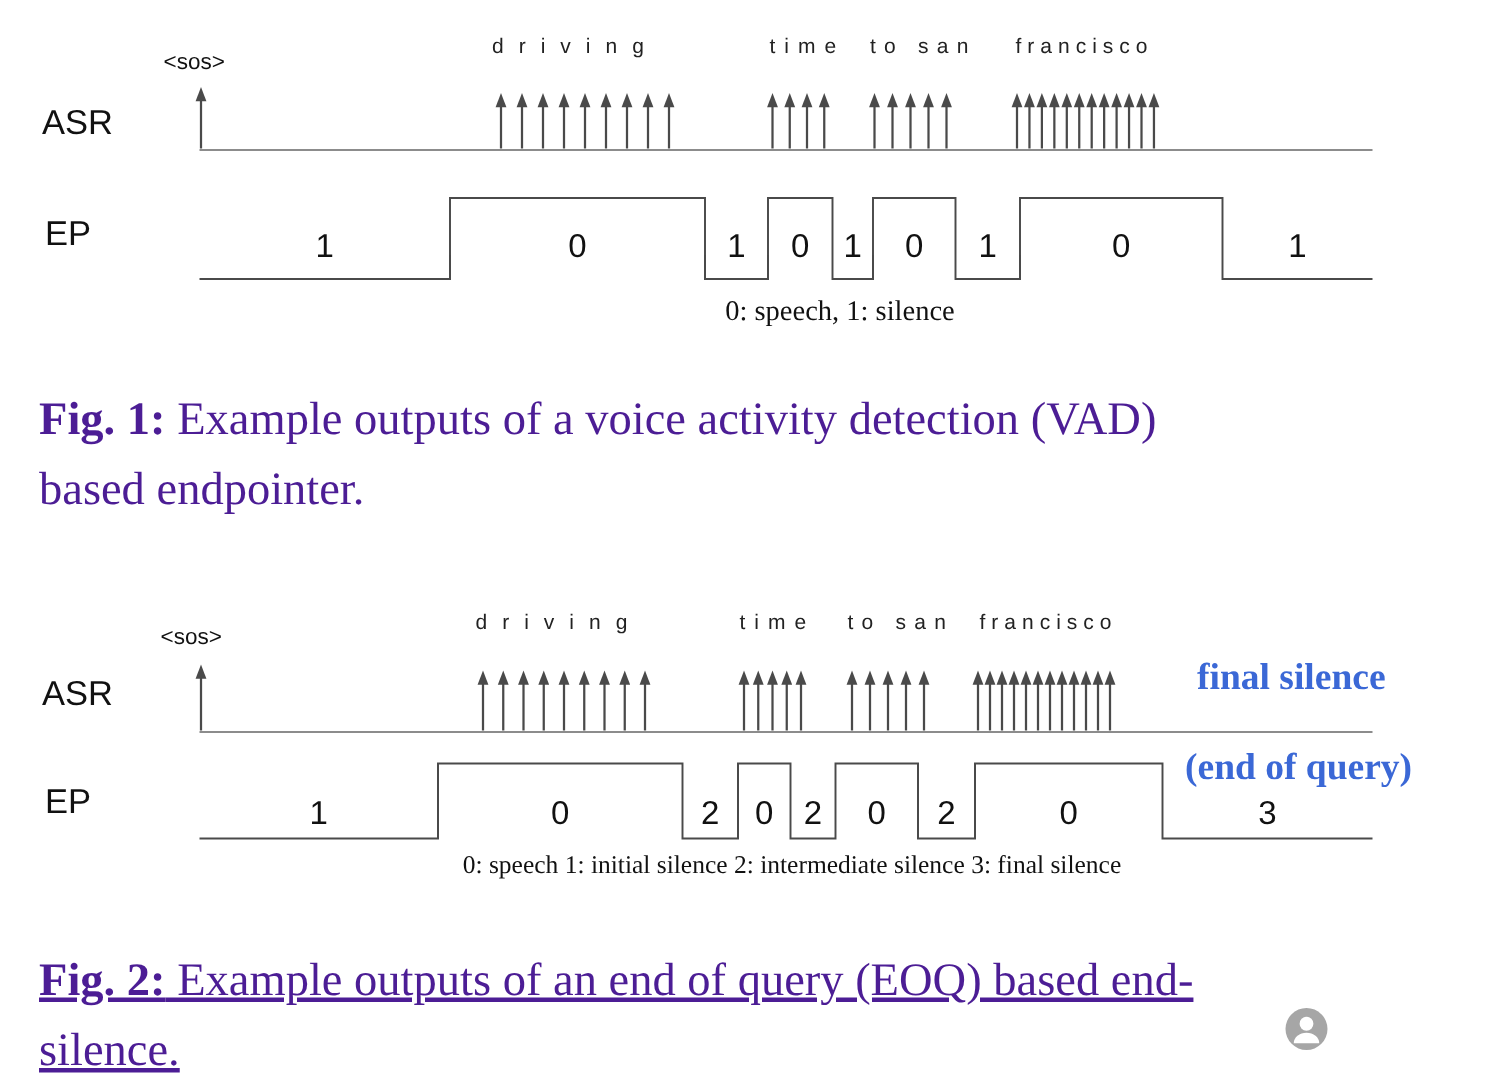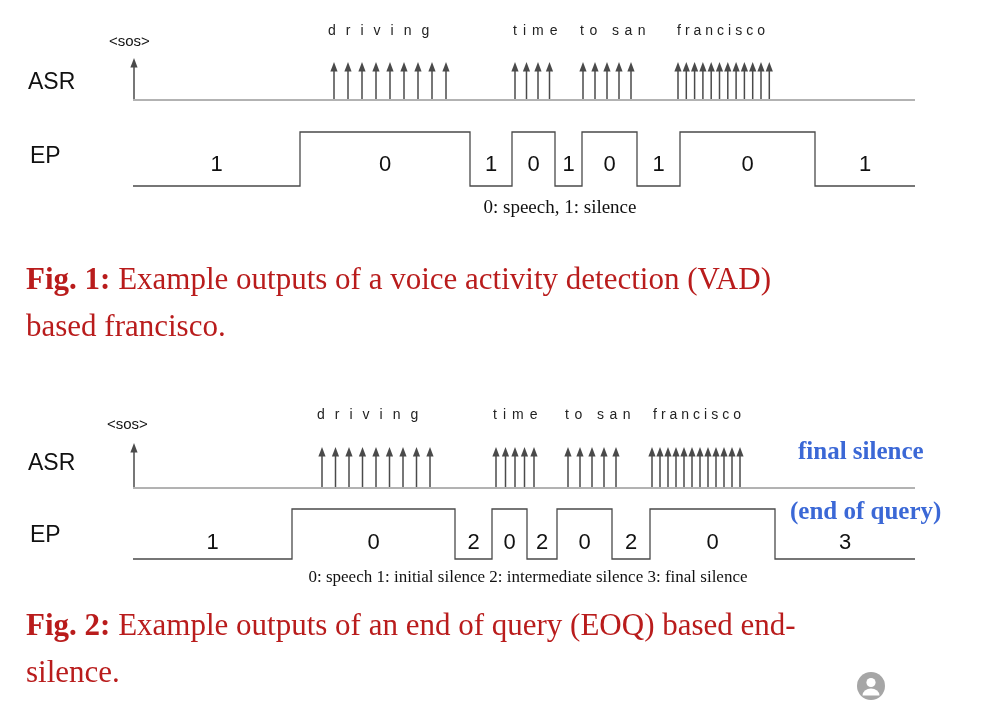--- a/index.html
+++ b/index.html
@@ -14,26 +14,26 @@
   }
   svg.fig { position: absolute; left: 0; display: block; }
   #fig1 { top: 0; }
   #fig2 { top: 385px; }
   .caption {
     position: absolute;
     left: 26px;
     width: 952px;
     font-size: 31px;
     line-height: 47px;
-    color: #b91c1c;
+    color: #4c1d95;
     font-family: "Liberation Serif", serif;
   }
   .caption .cap-bold { font-weight: 700; }
   .cap1 { top: 255px; }
-  .cap2 { top: 601px; }
+  .cap2 { top: 629px; text-decoration: underline; }
   .watermark {
     position: absolute;
     top: 671px;
     right: 14px;
     display: flex;
     align-items: center;
     gap: 24px;
     color: #a0a0a0;
     font-family: "DejaVu Sans", sans-serif;
     font-size: 24px;
@@ -124,21 +124,21 @@
       <text x="533.5" y="171" font-family="&quot;Liberation Sans&quot;, sans-serif" font-size="22px" fill="#111" text-anchor="middle">0</text>
       <text x="568.5" y="171" font-family="&quot;Liberation Sans&quot;, sans-serif" font-size="22px" fill="#111" text-anchor="middle">1</text>
       <text x="609.5" y="171" font-family="&quot;Liberation Sans&quot;, sans-serif" font-size="22px" fill="#111" text-anchor="middle">0</text>
       <text x="658.5" y="171" font-family="&quot;Liberation Sans&quot;, sans-serif" font-size="22px" fill="#111" text-anchor="middle">1</text>
       <text x="747.5" y="171" font-family="&quot;Liberation Sans&quot;, sans-serif" font-size="22px" fill="#111" text-anchor="middle">0</text>
       <text x="865" y="171" font-family="&quot;Liberation Sans&quot;, sans-serif" font-size="22px" fill="#111" text-anchor="middle">1</text>
       <path d="M 133 186 L 300 186 L 300 132 L 470 132 L 470 186 L 512 186 L 512 132 L 555 132 L 555 186 L 582 186 L 582 132 L 637 132 L 637 186 L 680 186 L 680 132 L 815 132 L 815 186 L 915 186" fill="none" stroke="#4a4a4a" stroke-width="1.3"></path>
       <text x="560" y="213" font-family="&quot;Liberation Serif&quot;, serif" font-size="19px" fill="#111" text-anchor="middle">0: speech, 1: silence</text>
     </svg>
 
-  <div class="caption cap1"><span class="cap-bold">Fig. 1:</span><span> Example outputs of a voice activity detection (VAD)</span><br><span>based francisco.</span></div>
+  <div class="caption cap1"><span class="cap-bold">Fig. 1:</span><span> Example outputs of a voice activity detection (VAD)</span><br><span>based endpointer.</span></div>
 
   <svg id="fig2" class="fig" width="1004" height="212" viewBox="0 0 1004 212">
       <text x="28" y="85" font-family="&quot;Liberation Sans&quot;, sans-serif" font-size="23px" fill="#111">ASR</text>
       <text x="30" y="157" font-family="&quot;Liberation Sans&quot;, sans-serif" font-size="23px" fill="#111">EP</text>
       <line x1="133" y1="103" x2="915" y2="103" stroke="#666666" stroke-width="1"></line>
       <text x="107" y="44" font-family="&quot;Liberation Sans&quot;, sans-serif" font-size="15px" fill="#111">&lt;sos&gt;</text>
       <line x1="134" y1="102" x2="134" y2="66" stroke="#4a4a4a" stroke-width="1.5"></line>
       <path d="M 134 58 L 130.4 67.5 L 137.6 67.5 Z" fill="#4a4a4a"></path>
       <text x="317" y="34" font-family="&quot;Liberation Sans&quot;, sans-serif" font-size="14px" fill="#222" letter-spacing="10">driving</text>
       <line x1="322" y1="102" x2="322" y2="70" stroke="#4a4a4a" stroke-width="1.5"></line>

